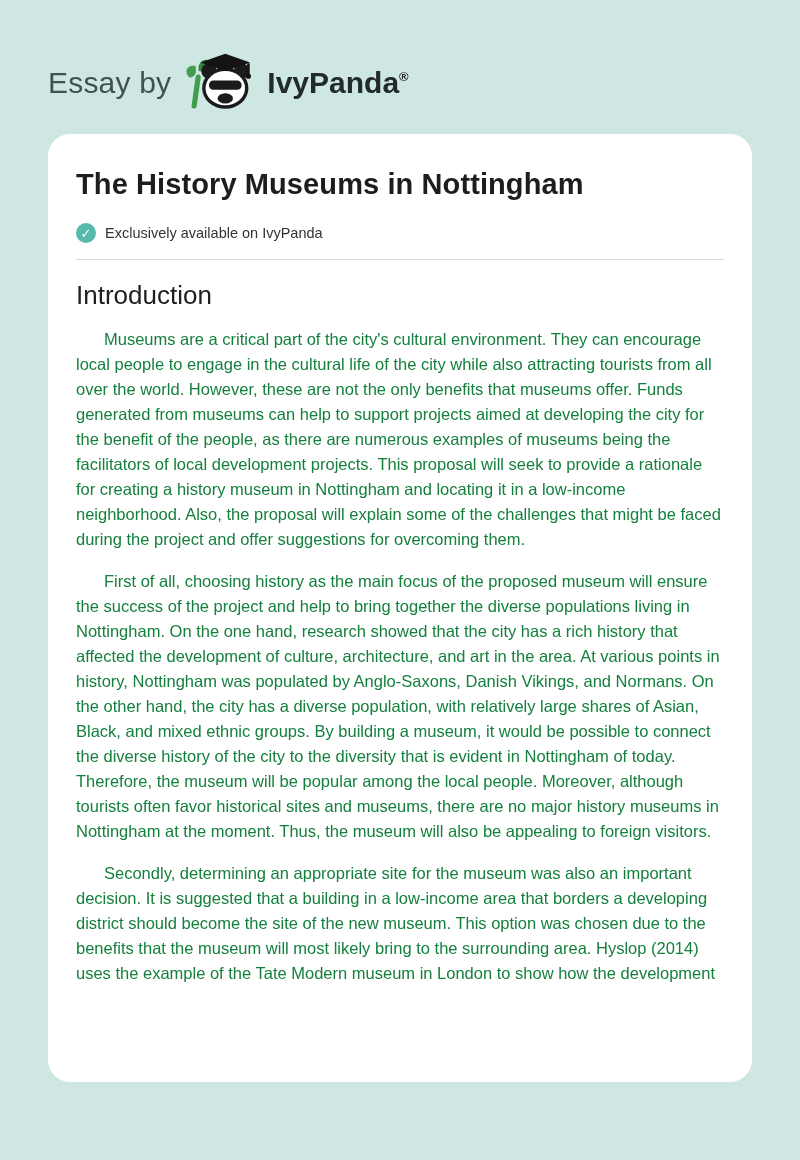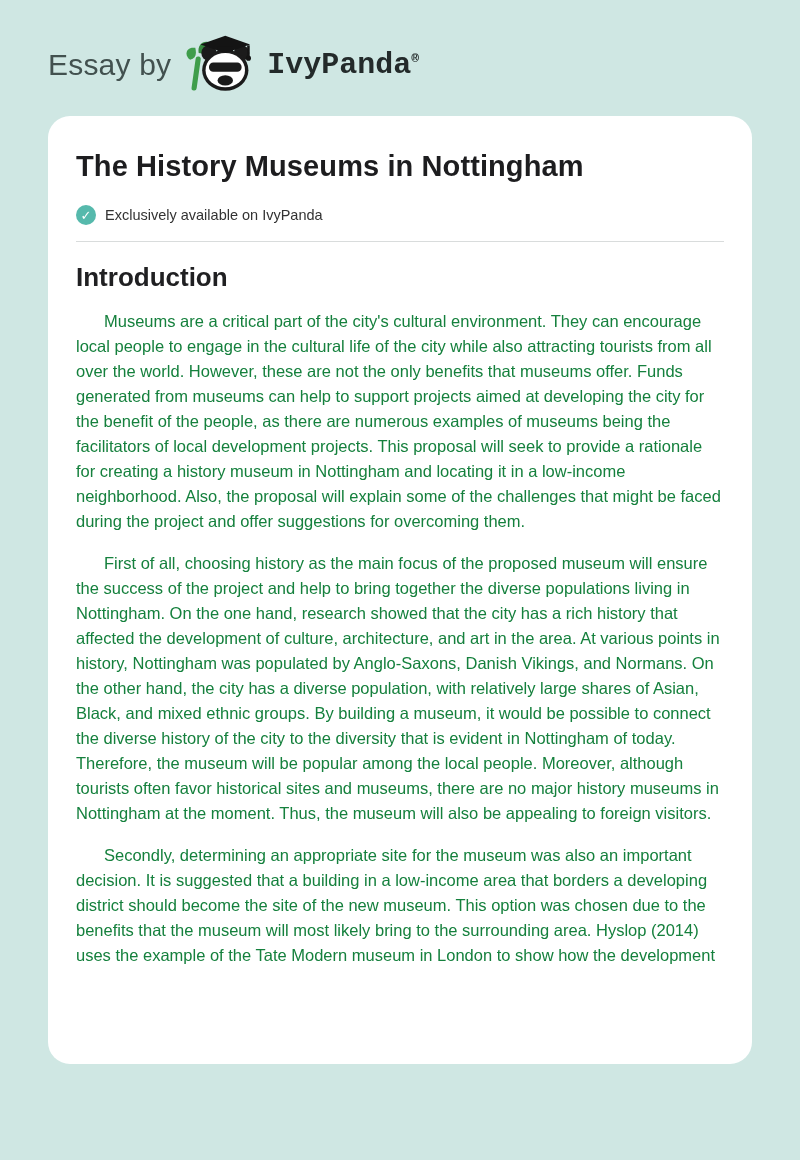--- a/index.html
+++ b/index.html
@@ -9,21 +9,21 @@
     overflow: hidden;
   }
   body {
     background: #cfe7e3;
     font-family: "Liberation Sans", "DejaVu Sans", sans-serif;
   }
   
   .header {
     display: flex;
     align-items: center;
-    padding: 34px 48px 20px 48px;
+    padding: 52px 48px 20px 48px;
     gap: 14px;
   }
   .essay-by {
     font-size: 30px;
     color: #42514f;
     letter-spacing: 0.2px;
   }
   .logo-svg { display: block; }
   .brand {
     font-size: 30px;
@@ -37,21 +37,20 @@
     font-size: 13px;
     font-weight: bold;
     margin-top: 2px;
   }
   .logo-link {
     display: flex;
     align-items: center;
     gap: 10px;
     text-decoration: none;
     cursor: pointer;
-    font-family: Liberation Mono, monospace;
   }
   
   .card {
     margin: 0 48px;
     background: #ffffff;
     border-radius: 22px;
     padding: 26px 28px 40px 28px;
     height: 948px;
     overflow: hidden;
   }
@@ -86,21 +85,21 @@
     font-weight: normal;
     color: #333333;
   }
   .divider {
     border: none;
     border-top: 1px solid #d9dcdc;
     margin: 0 0 20px 0;
   }
   .section-heading {
     font-size: 26px;
-    font-weight: bold;
+    font-weight: normal;
     color: #202022;
     margin: 14px 0 16px 0;
   }
   .body-para {
     font-size: 16.5px;
     line-height: 25px;
     color: #15803d;
     text-indent: 28px;
     margin-bottom: 17px;
     text-align: left;

